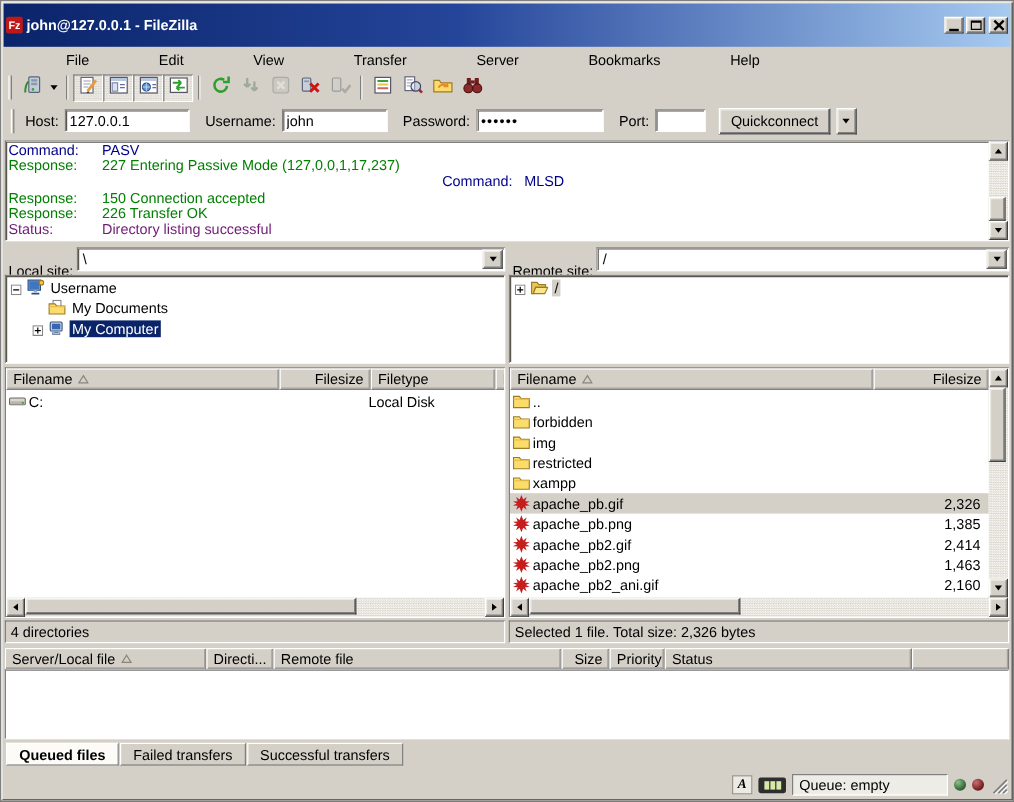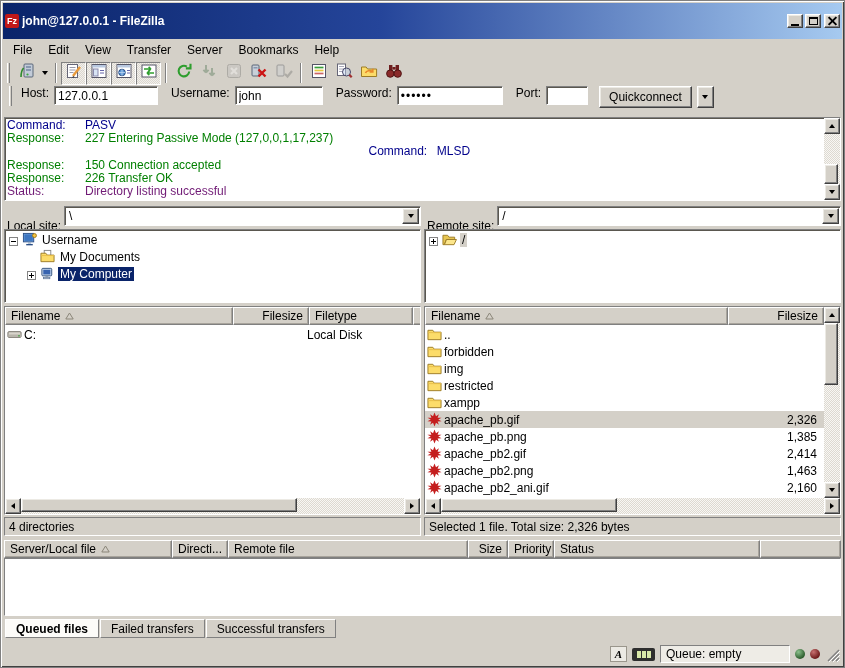--- a/index.html
+++ b/index.html
@@ -22,36 +22,36 @@
   .title-text{flex:1;white-space:nowrap;overflow:hidden;}
   .winbtns{display:flex;gap:2px;align-items:center;}
   .winbtn{width:16px;height:14px;display:flex;align-items:center;justify-content:center;padding:0;}
   .glyph-min{width:8px;height:2px;background:#000;margin-top:7px;}
   .glyph-max{width:9px;height:8px;border:1px solid #000;border-top-width:2px;}
   .glyph-close{position:relative;width:9px;height:8px;}
   .glyph-close:before,.glyph-close:after{content:"";position:absolute;left:-1px;top:3px;width:11px;height:2px;background:#000;}
   .glyph-close:before{transform:rotate(45deg);} .glyph-close:after{transform:rotate(-45deg);}
   
   .menubar{height:21px;flex:none;display:flex;align-items:center;padding:0 2px;font-size:12px;}
-  .menu-item{padding:2px 8px;}
+  .menu-item{padding:2px 8px;margin-left:42px;}
   
   .toolbar{height:26px;flex:none;display:flex;align-items:center;padding:0 2px;}
   .tgrip{width:3px;height:20px;border-left:1px solid #FFFFFF;border-right:1px solid #808080;margin:0 4px 0 2px;}
   .tsep{width:2px;height:20px;border-left:1px solid #808080;border-right:1px solid #FFFFFF;margin:0 4px;}
   .tbtn{width:25px;height:23px;display:flex;align-items:center;justify-content:center;border:1px solid transparent;}
   .tbtn.pressed{border-color:#808080 #FFFFFF #FFFFFF #808080;
     background:conic-gradient(#F2F0EC 25%, #DCD8D0 0 50%, #F2F0EC 0 75%, #DCD8D0 0) 0 0/2px 2px;}
   .tbtn.disabled svg{filter:grayscale(75%) opacity(.5);}
   .tbtn-arrow{width:12px;height:23px;display:flex;align-items:center;justify-content:center;}
   .tri-down{width:0;height:0;border-left:3px solid transparent;border-right:3px solid transparent;border-top:4px solid #000;}
   .tri-up{width:0;height:0;border-left:3px solid transparent;border-right:3px solid transparent;border-bottom:4px solid #000;}
   .tri-left{width:0;height:0;border-top:3px solid transparent;border-bottom:3px solid transparent;border-right:4px solid #000;}
   .tri-right{width:0;height:0;border-top:3px solid transparent;border-bottom:3px solid transparent;border-left:4px solid #000;}
   
-  .quickbar{height:29px;flex:none;display:flex;align-items:flex-start;gap:5px;padding:0 4px;font-size:12px;}
+  .quickbar{height:29px;flex:none;display:flex;align-items:center;gap:5px;padding:0 4px;font-size:12px;}
   .tbox{height:19px;background:#fff;border:1px solid;border-color:#808080 #FFFFFF #FFFFFF #808080;
     box-shadow:inset 1px 1px 0 #5a574f;font-family:"Liberation Sans",sans-serif;font-size:12px;padding:1px 3px;}
   .w-host{width:104px;} .w-user{width:88px;} .w-pass{width:106px;letter-spacing:1px;} .w-port{width:42px;}
   .qcbtn{height:22px;padding:0 9px;font-size:12px;font-family:"Liberation Sans",sans-serif;}
   .qcarrow{width:17px;height:22px;display:flex;align-items:center;justify-content:center;padding:0;}
   
   .logpanel{flex:none;height:84px;margin:2px 1px;background:#fff;display:flex;}
   .loglines{flex:1;overflow:hidden;padding:1px 2px;font-size:12px;line-height:13.2px;white-space:nowrap;}
   .log-kind{display:inline-block;width:78px;}
   

